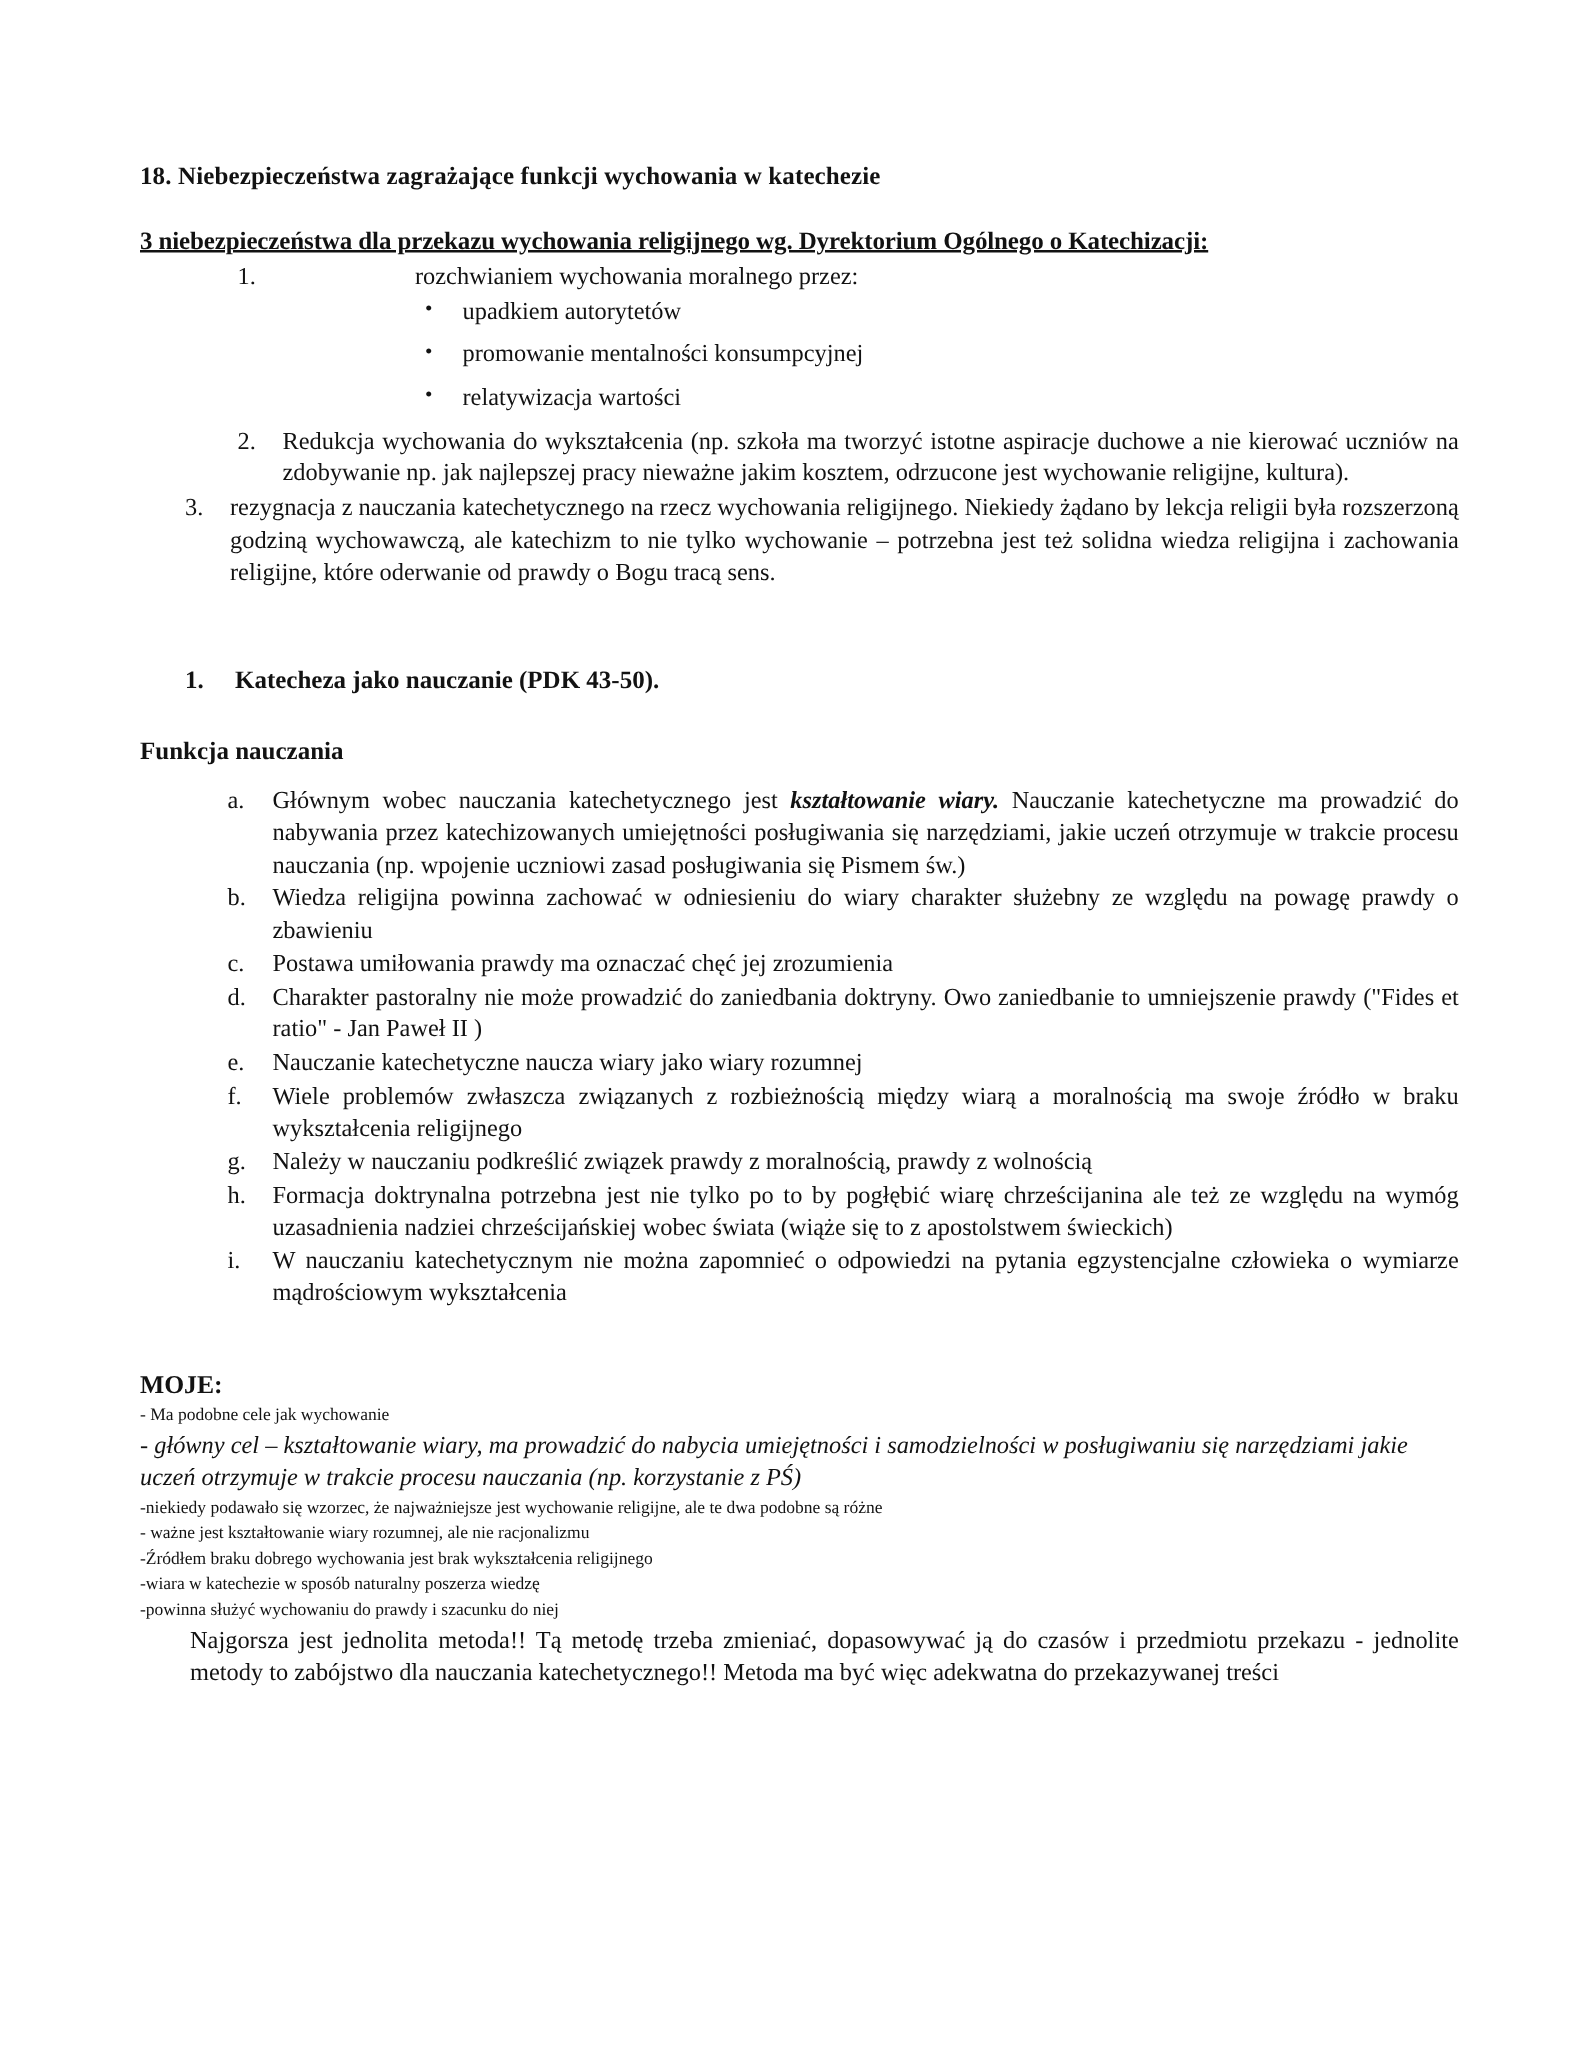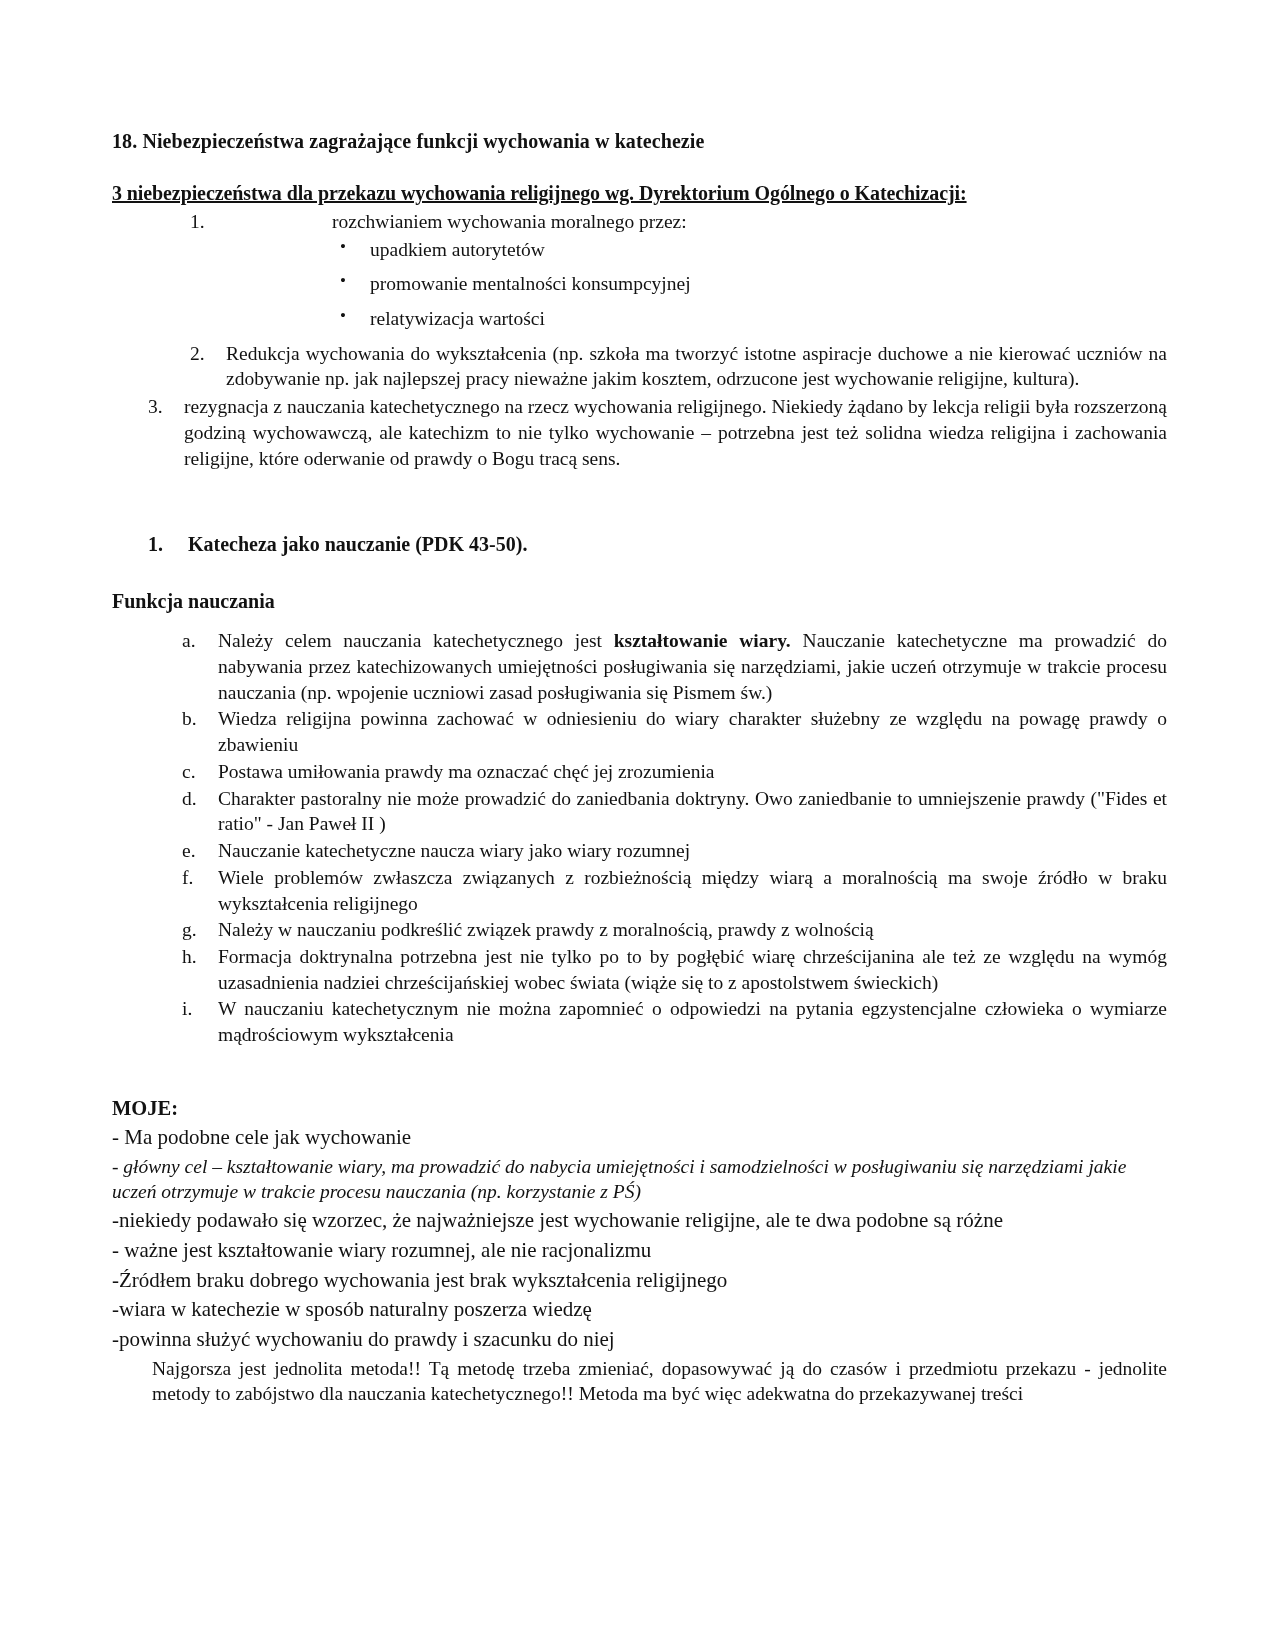--- a/index.html
+++ b/index.html
@@ -138,21 +138,21 @@
   .alpha-item.nojust { text-align: left; }
 
   
   .moje-head {
     font-weight: bold;
     font-size: 20.5px;
     margin: 0 0 2px 0;
   }
   .free-line {
     margin: 0 0 2px 0;
-    font-size: 21px;
+    font-size: 14px;
   }
   .free-wrap {
     margin: 0 0 2px 0;
     font-size: 19.5px;
     text-align: left;
     font-style: italic;
   }
 
   .indent-head {
     margin: 0 0 2px 0;
@@ -162,21 +162,21 @@
     text-decoration: underline;
     font-size: 19.5px;
   }
   .indent-para {
     margin: 0;
     padding-left: 40px;
     text-align: justify;
     text-justify: inter-word;
     font-size: 19.5px;
   }
-  .bi { font-weight: bold; }
+  .bi { font-weight: bold; font-style: italic; }
 </style>
 </head>
 <body>
 
 <div class="page">
   <div class="doc-body">
 
     <p class="h-title">18. Niebezpieczeństwa zagrażające funkcji wychowania w katechezie</p>
 
     <p class="h-underline">3 niebezpieczeństwa dla przekazu  wychowania religijnego wg. Dyrektorium Ogólnego o Katechizacji:</p>
@@ -217,21 +217,21 @@
     </div>
 
     <div class="spacer-md"></div>
 
     <p class="h-sub">Funkcja nauczania</p>
 
     <div class="spacer-sm"></div>
 
     <div class="alpha-item">
       <span class="marker">a.</span>
-      <span>Należy celem nauczania katechetycznego jest </span><span class="bi">kształtowanie wiary.</span><span> Nauczanie katechetyczne ma prowadzić do nabywania przez katechizowanych umiejętności posługiwania się narzędziami, jakie uczeń otrzymuje w trakcie procesu nauczania (np. wpojenie uczniowi zasad posługiwania się Pismem św.)</span>
+      <span>Głównym wobec nauczania katechetycznego jest </span><span class="bi">kształtowanie wiary.</span><span> Nauczanie katechetyczne ma prowadzić do nabywania przez katechizowanych umiejętności posługiwania się narzędziami, jakie uczeń otrzymuje w trakcie procesu nauczania (np. wpojenie uczniowi zasad posługiwania się Pismem św.)</span>
     </div>
 
     <div class="alpha-item">
       <span class="marker">b.</span>
       <span>Wiedza religijna powinna zachować w odniesieniu do wiary charakter służebny ze względu na powagę prawdy o zbawieniu</span>
     </div>
 
     <div class="alpha-item nojust">
       <span class="marker">c.</span>
       <span>Postawa umiłowania prawdy ma oznaczać chęć jej zrozumienia</span>

